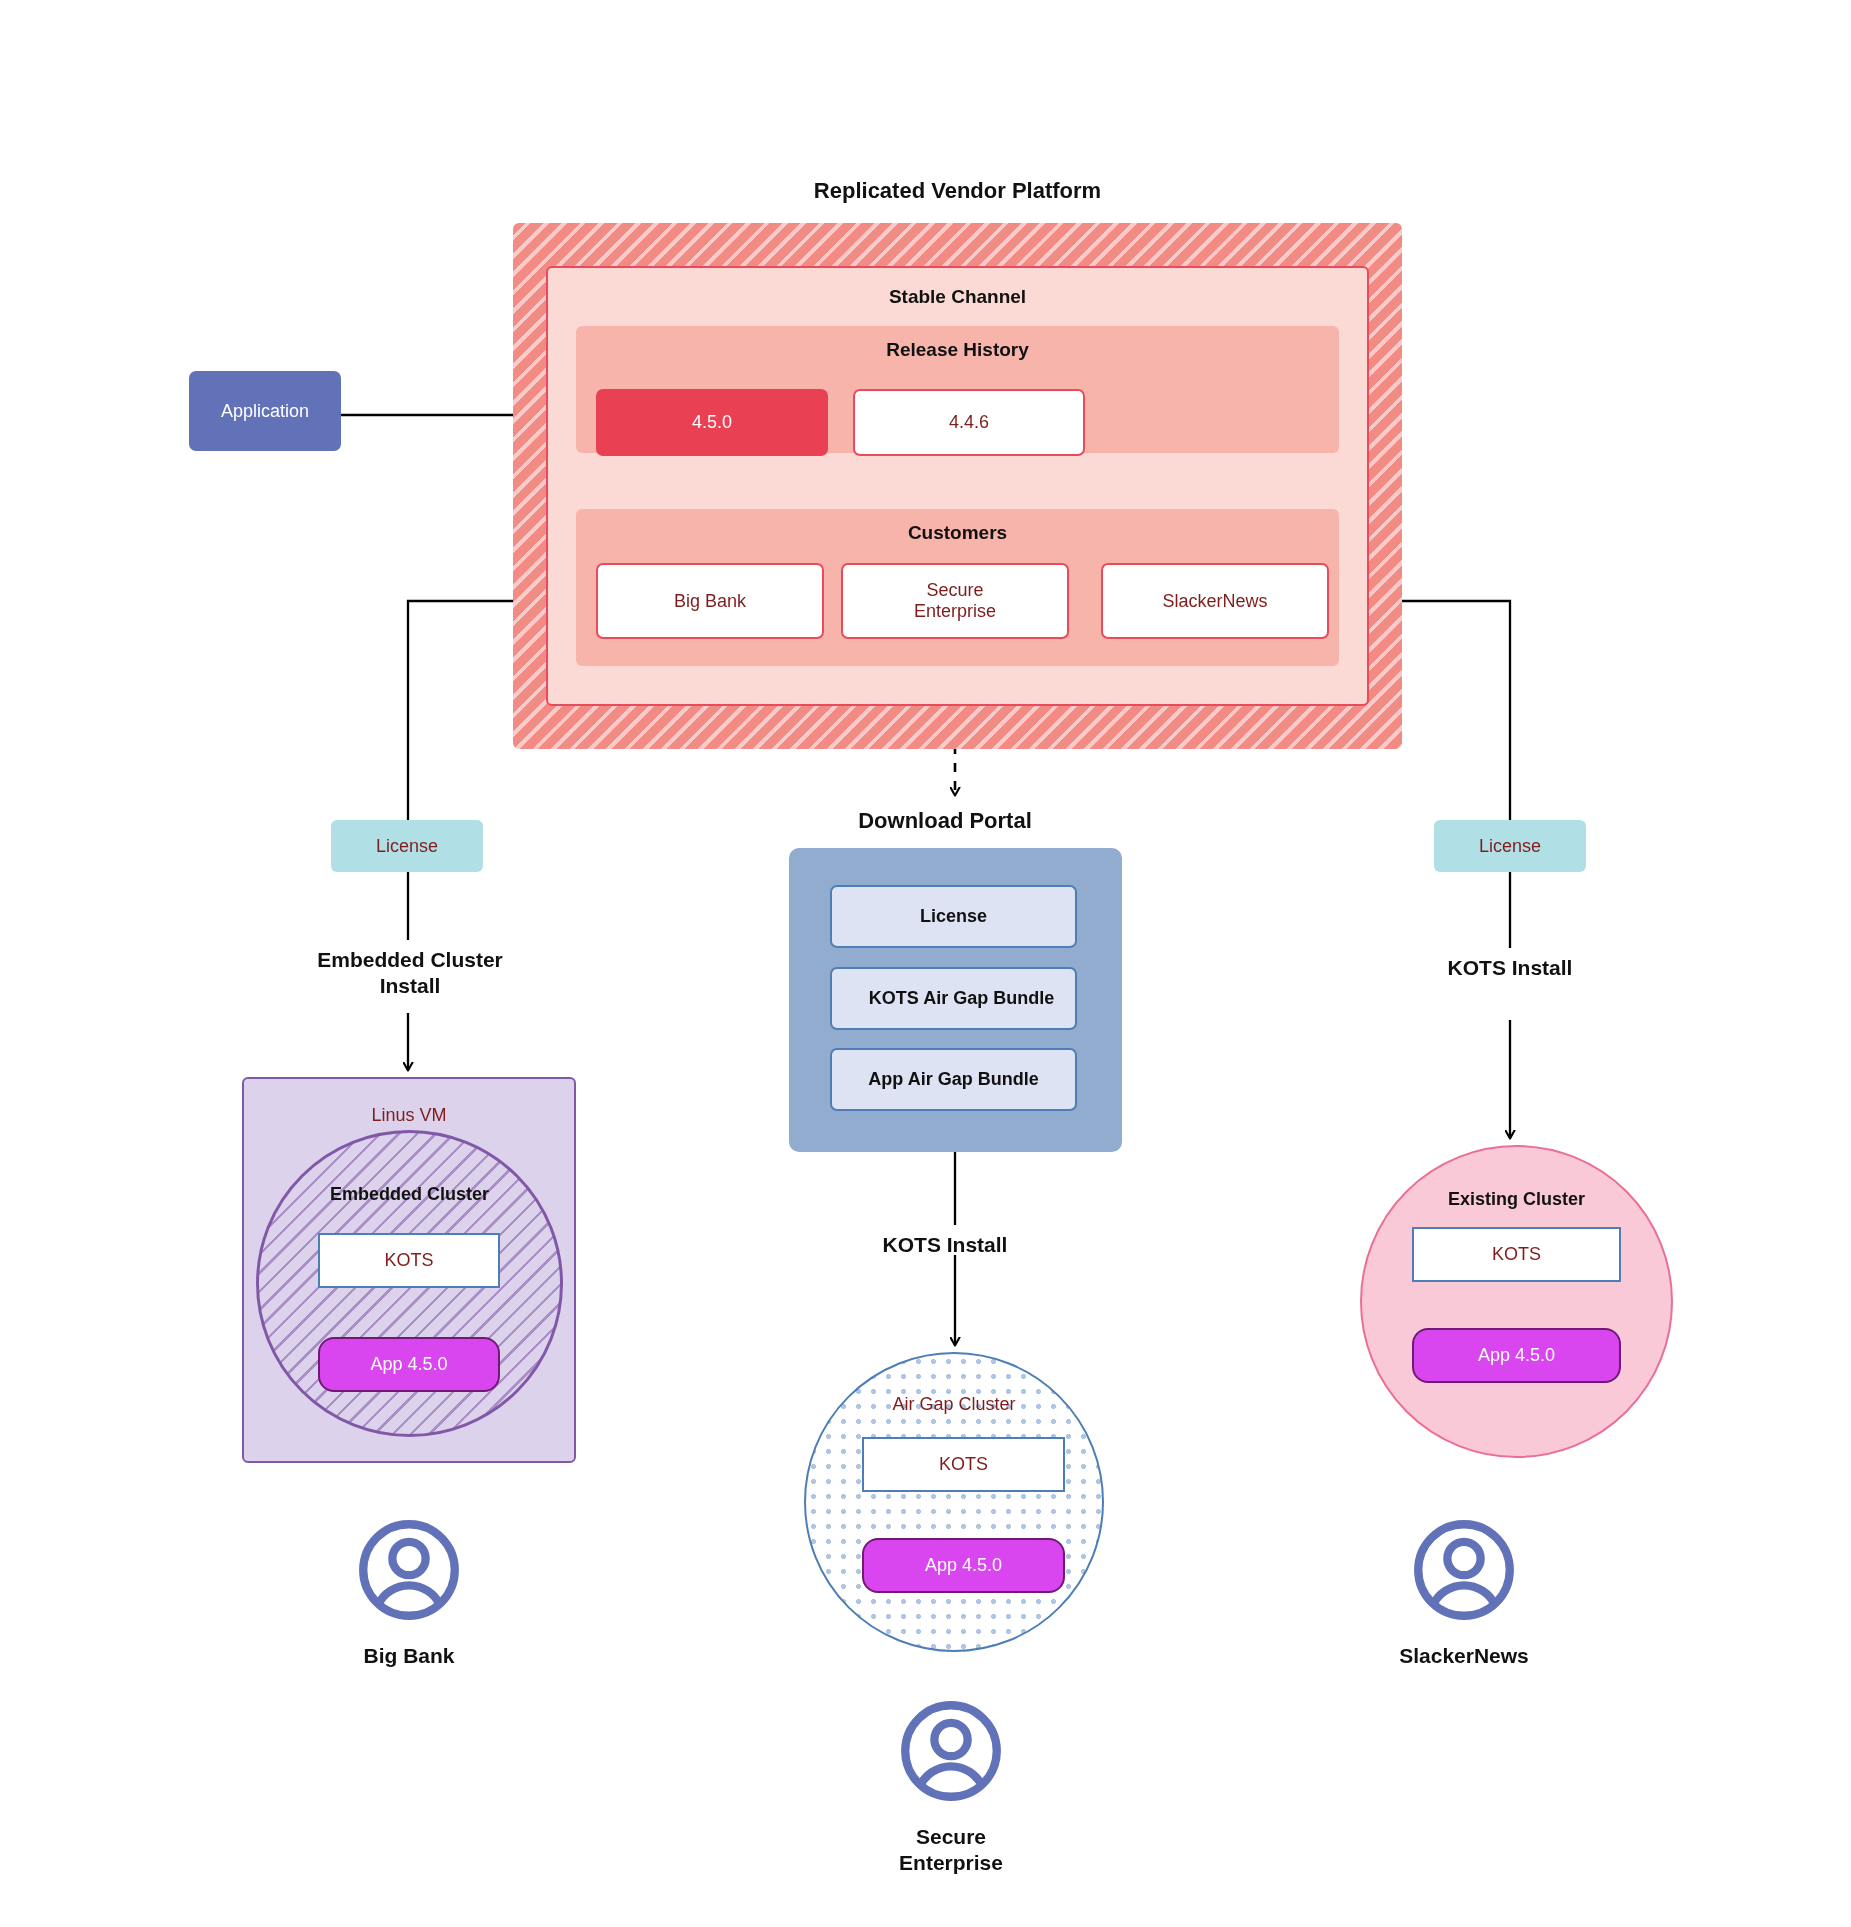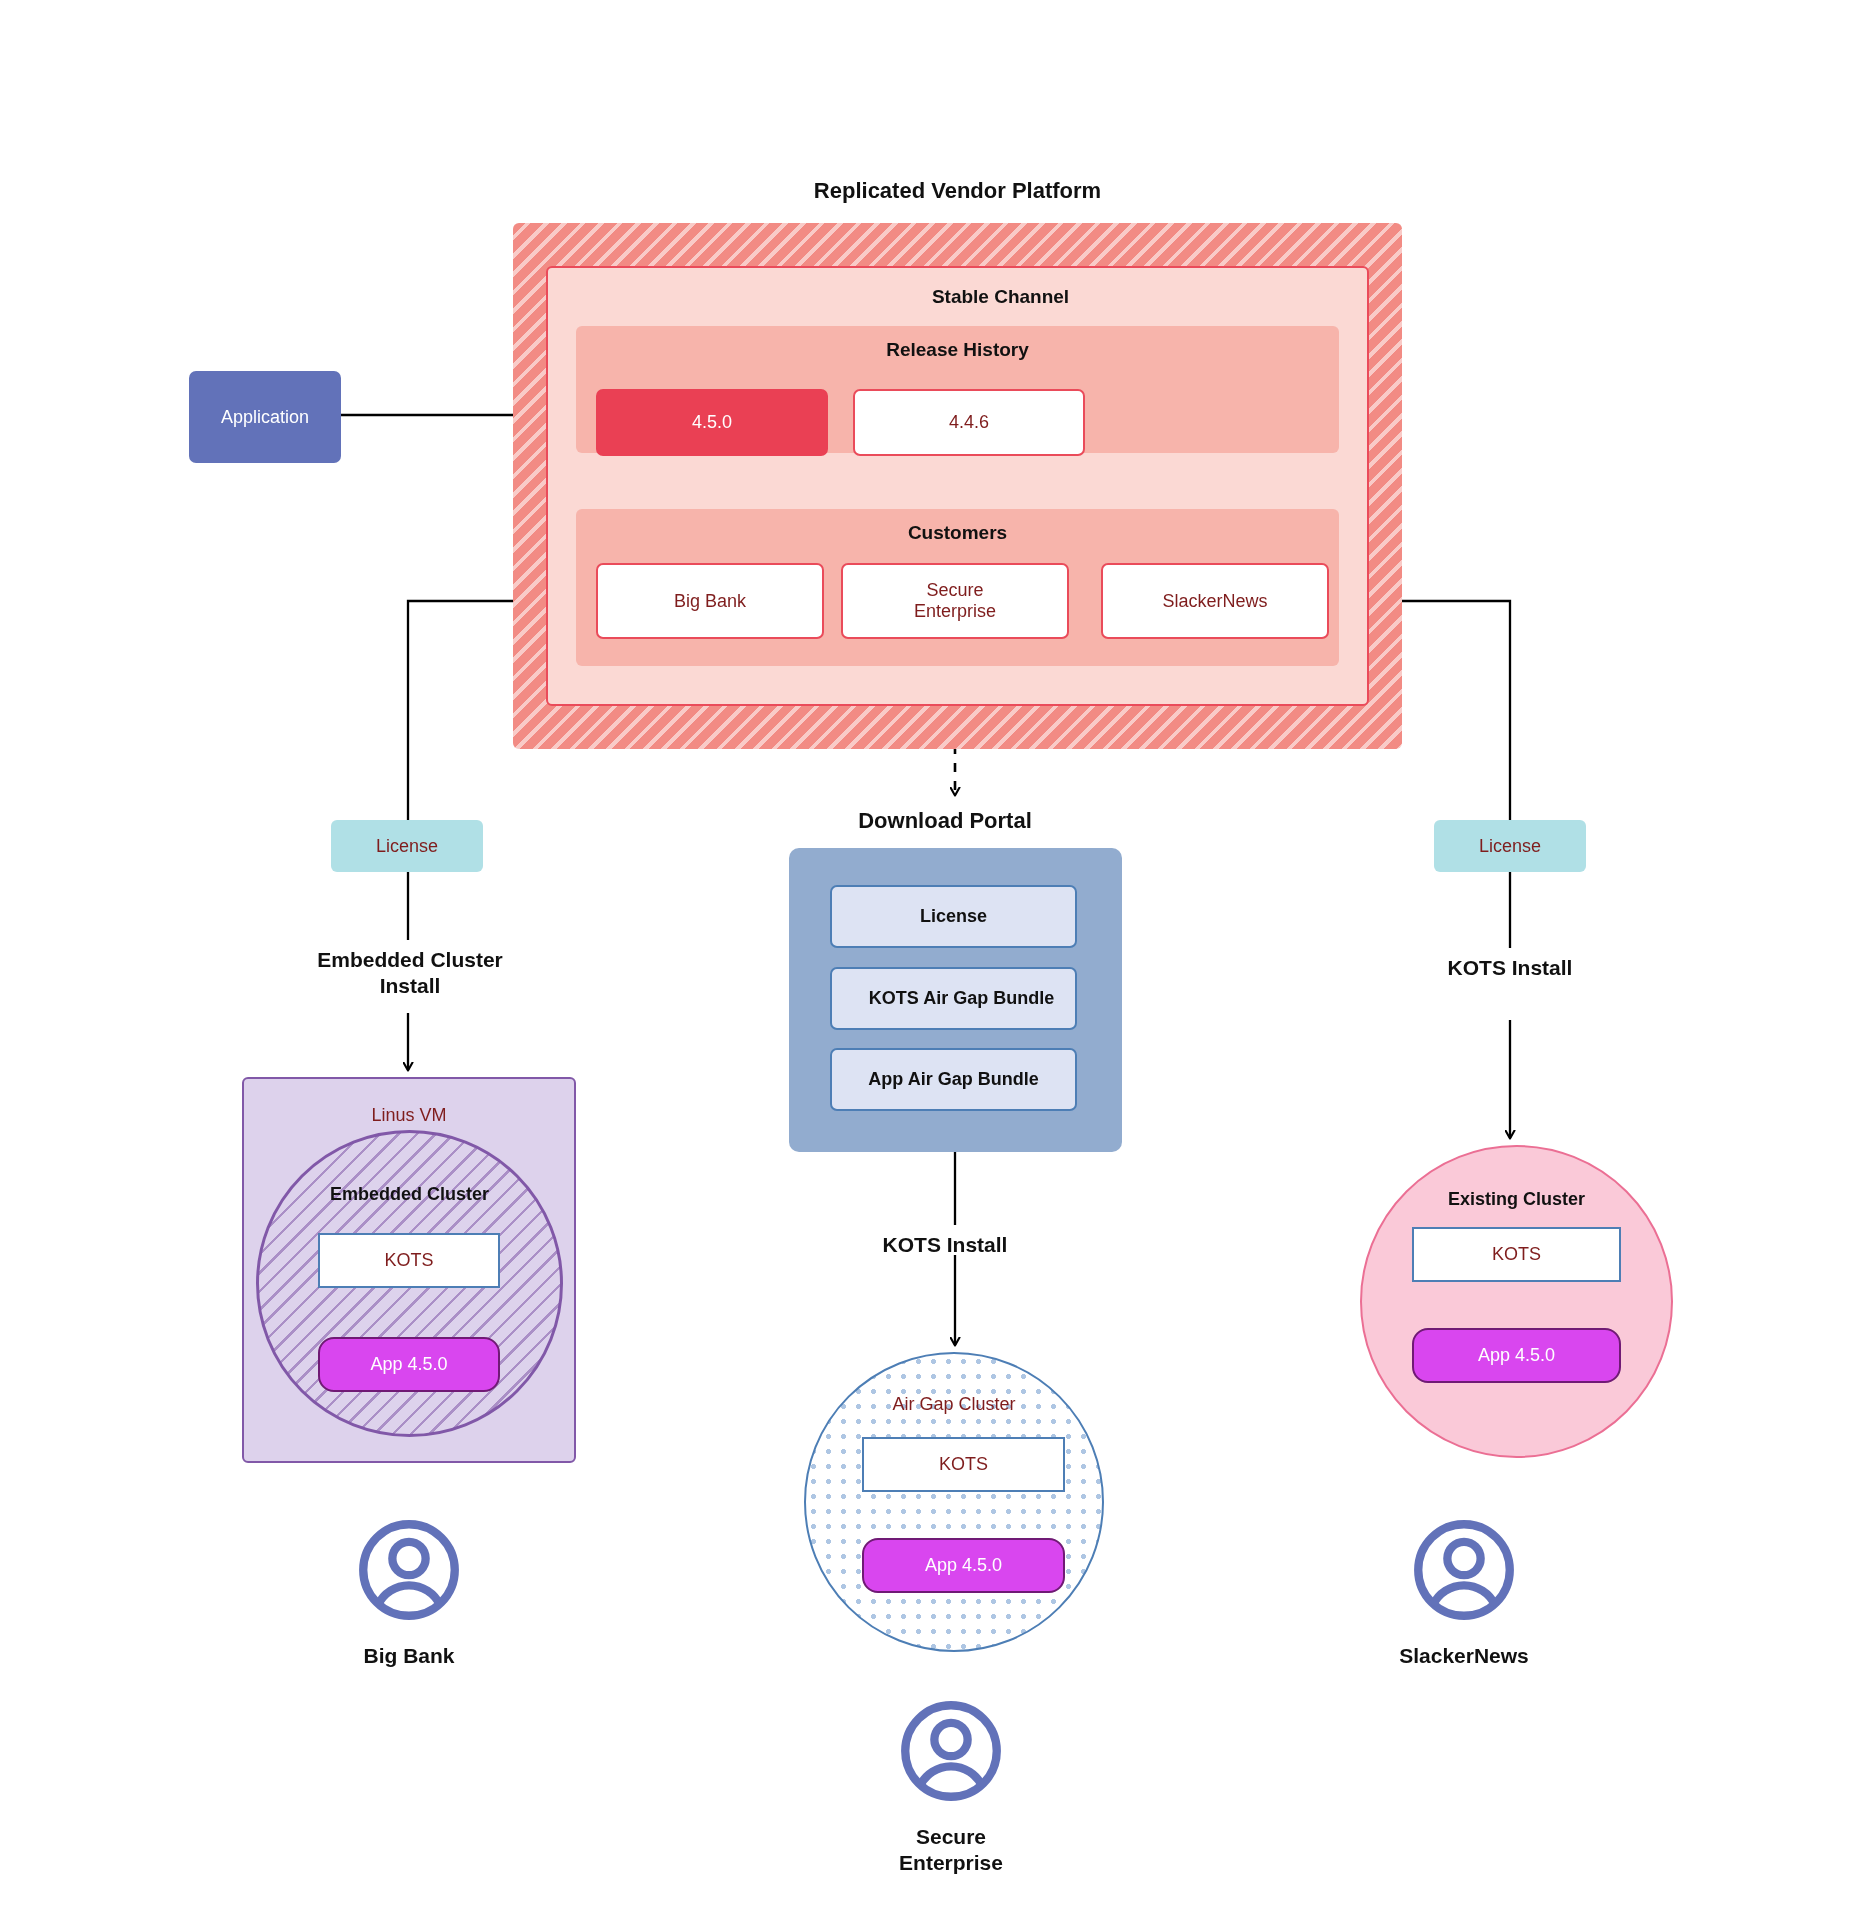--- a/index.html
+++ b/index.html
@@ -30,21 +30,21 @@
     background-image: repeating-linear-gradient(
         -45deg,
         rgba(255,255,255,0.55) 0px, rgba(255,255,255,0.55) 4px,
         rgba(255,255,255,0) 4px,  rgba(255,255,255,0) 13px);
     border-radius: 6px;
   }
   #stable-channel {
     left: 546px; top: 266px; width: 823px; height: 440px;
     background: #fbd9d4; border: 2px solid #ea4b5a; border-radius: 6px;
   }
-  #stable-channel-title { left:0; top: 18px; width: 100%; margin-left: 43px; }
+  #stable-channel-title { left:0; top: 18px; width: 100%; }
 
   #release-history {
     left: 576px; top: 326px; width: 763px; height: 127px;
     background: #f7b4ab; border-radius: 6px;
   }
   #release-history-title { left:0; top:13px; width:100%; }
 
   .release-chip {
     width: 232px; height: 67px; border-radius: 7px;
   }
@@ -60,21 +60,21 @@
   .customer-chip {
     height: 76px; background:#ffffff; border:2px solid #ea4b5a; border-radius:7px;
     padding: 0 6px;
   }
   #cust-0 { left: 596px; top: 563px; width: 228px; }
   #cust-1 { left: 841px; top: 563px; width: 228px; }
   #cust-2 { left: 1101px; top: 563px; width: 228px; }
 
   
   #application {
-    left: 189px; top: 371px; width: 152px; height: 92px;
+    left: 189px; top: 371px; width: 152px; height: 80px;
     background: #6272b9; border-radius: 7px;
   }
 
   
   .license-box {
     width: 152px; height: 52px; background:#b0e0e6; border-radius:6px;
   }
   #license-left  { left: 331px;  top: 820px; }
   #license-right { left: 1434px; top: 820px; }
 

